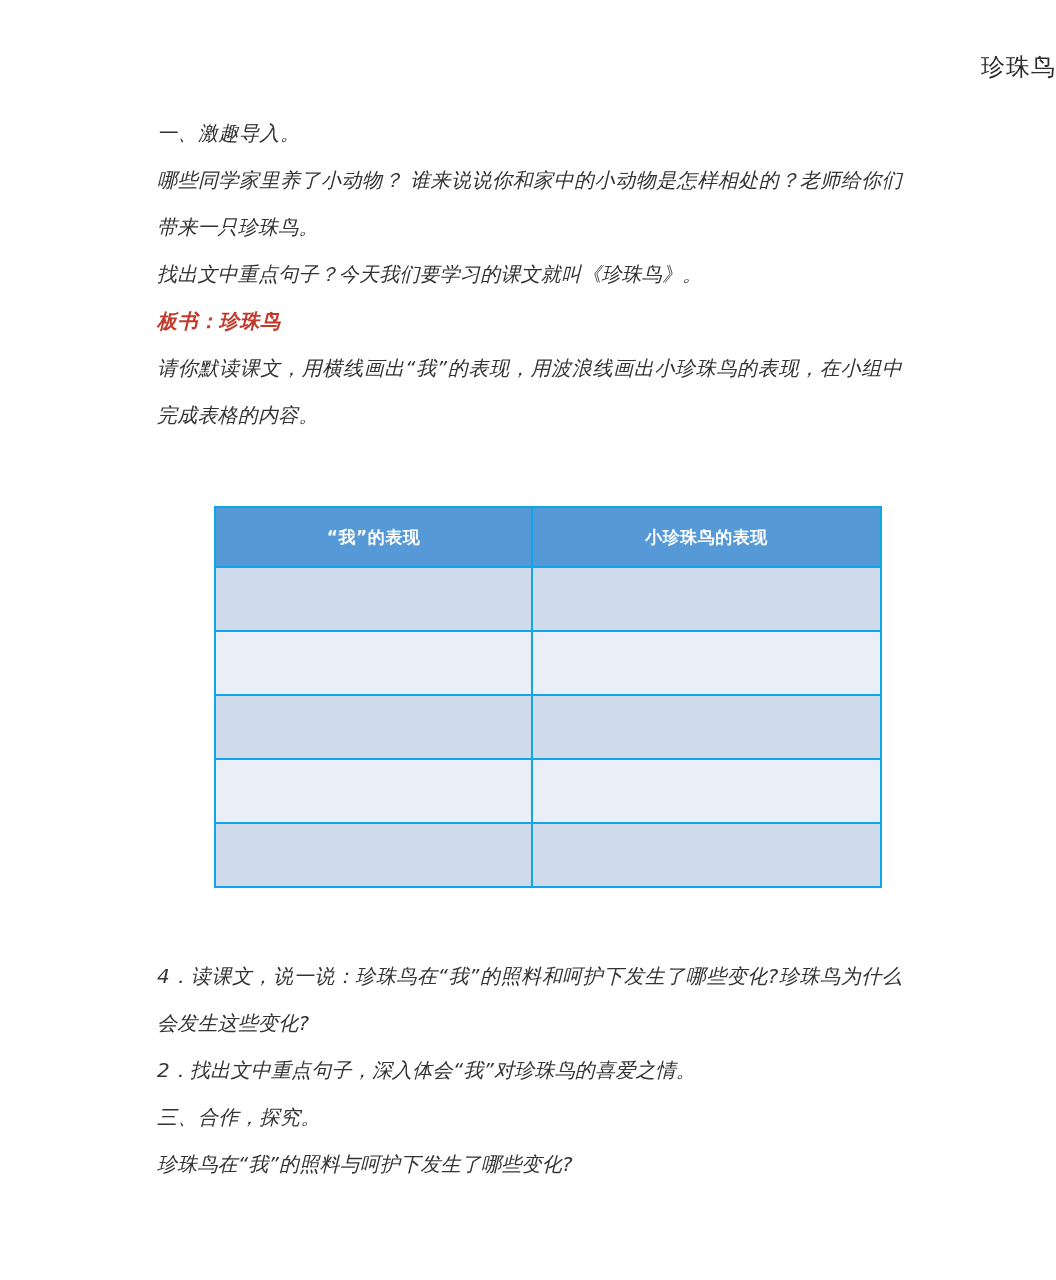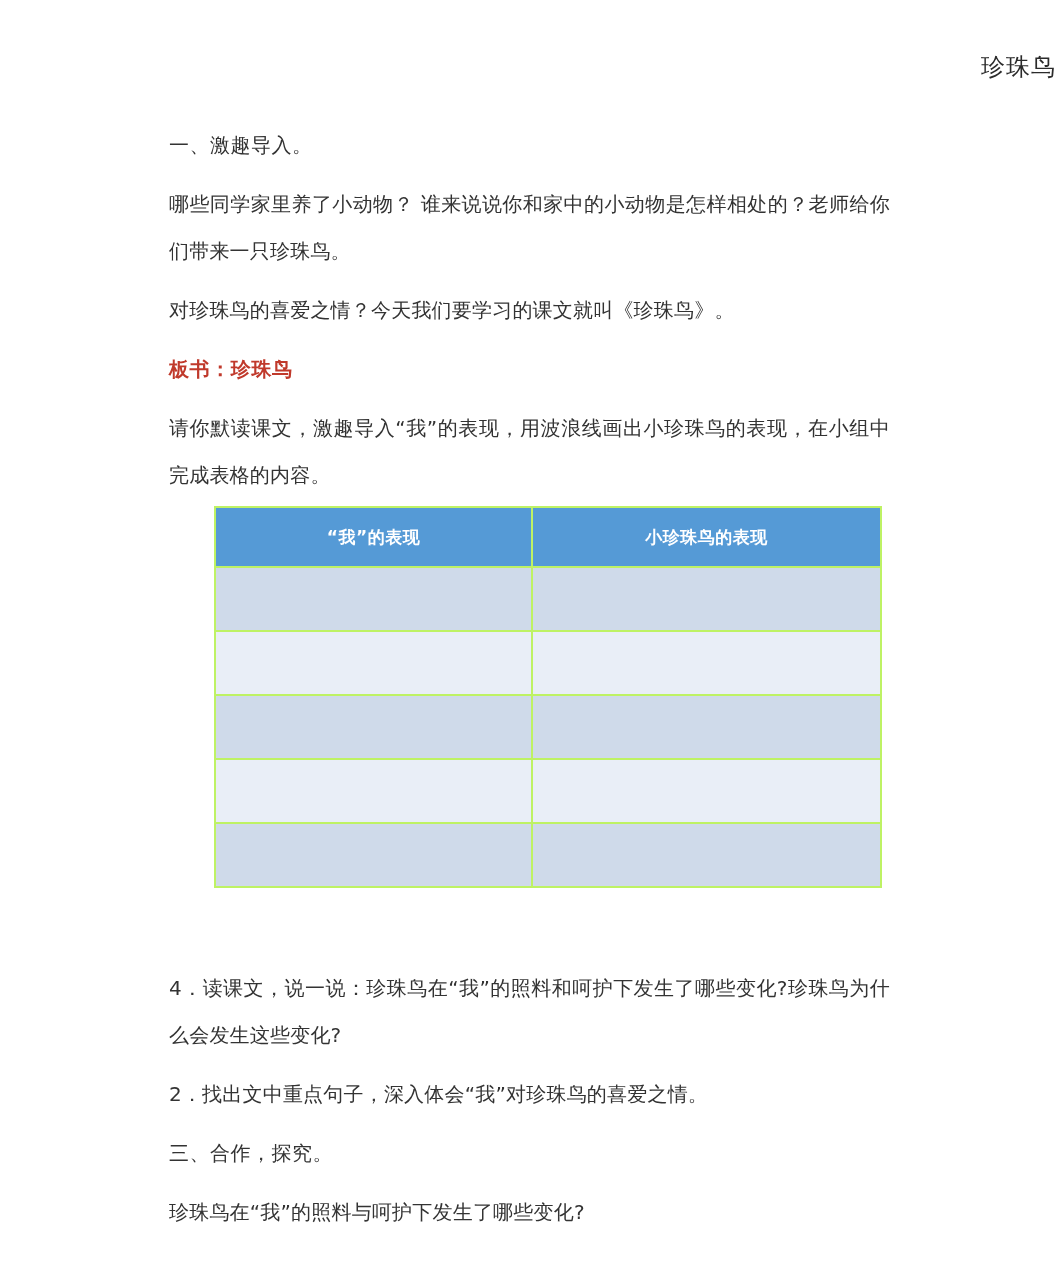--- a/index.html
+++ b/index.html
@@ -40,24 +40,25 @@
     position: absolute;
     top: 110px;
     left: 157px;
     width: 745px;
   }
 
   .para {
     font-size: 20px;
     line-height: 47px;
     color: #333333;
-    margin: 12px;
+    margin: 0;
     letter-spacing: 0.2px;
     text-align: justify;
     text-justify: inter-ideograph;
+    font-style: italic;
   }
 
   .para.heading-line {
     letter-spacing: 0.5px;
   }
 
   .para.red {
     color: #c0392b;
     font-weight: bold;
     letter-spacing: 0.6px;
@@ -69,21 +70,21 @@
     left: 214px;
     top: 506px;
     width: 632px;
   }
 
   table.resp-table {
     border-collapse: separate;
     border-spacing: 2px 2px;
     width: 632px;
     table-layout: fixed;
-    background: #bef264;
+    background: #0ea5e9;
   }
 
   table.resp-table th {
     background: #559ad6;
     color: #ffffff;
     font-size: 17px;
     font-weight: 600;
     height: 58px;
     text-align: center;
     vertical-align: middle;
@@ -118,26 +119,26 @@
 <div class="page">
 
   <div class="doc-title">珍珠鸟</div>
 
   <div class="content">
 
     <p class="para heading-line">一、激趣导入。</p>
 
     <p class="para">哪些同学家里养了小动物？ 谁来说说你和家中的小动物是怎样相处的？老师给你们带来一只珍珠鸟。</p>
 
-    <p class="para">对珍珠鸟的喜爱之情？今天我们要学习的课文就叫《珍珠鸟》。</p>
+    <p class="para">找出文中重点句子？今天我们要学习的课文就叫《珍珠鸟》。</p>
 
     <p class="para red">板书：珍珠鸟</p>
 
 
-    <p class="para">请你默读课文，激趣导入“我”的表现，用波浪线画出小珍珠鸟的表现，在小组中完成表格的内容。</p>
+    <p class="para">请你默读课文，用横线画出“我”的表现，用波浪线画出小珍珠鸟的表现，在小组中完成表格的内容。</p>
 
   </div>
 
   <div class="table-wrap">
     <table class="resp-table">
       <thead>
         <tr>
           <th class="col-a">“我”的表现</th>
           <th class="col-b">小珍珠鸟的表现</th>
         </tr>

